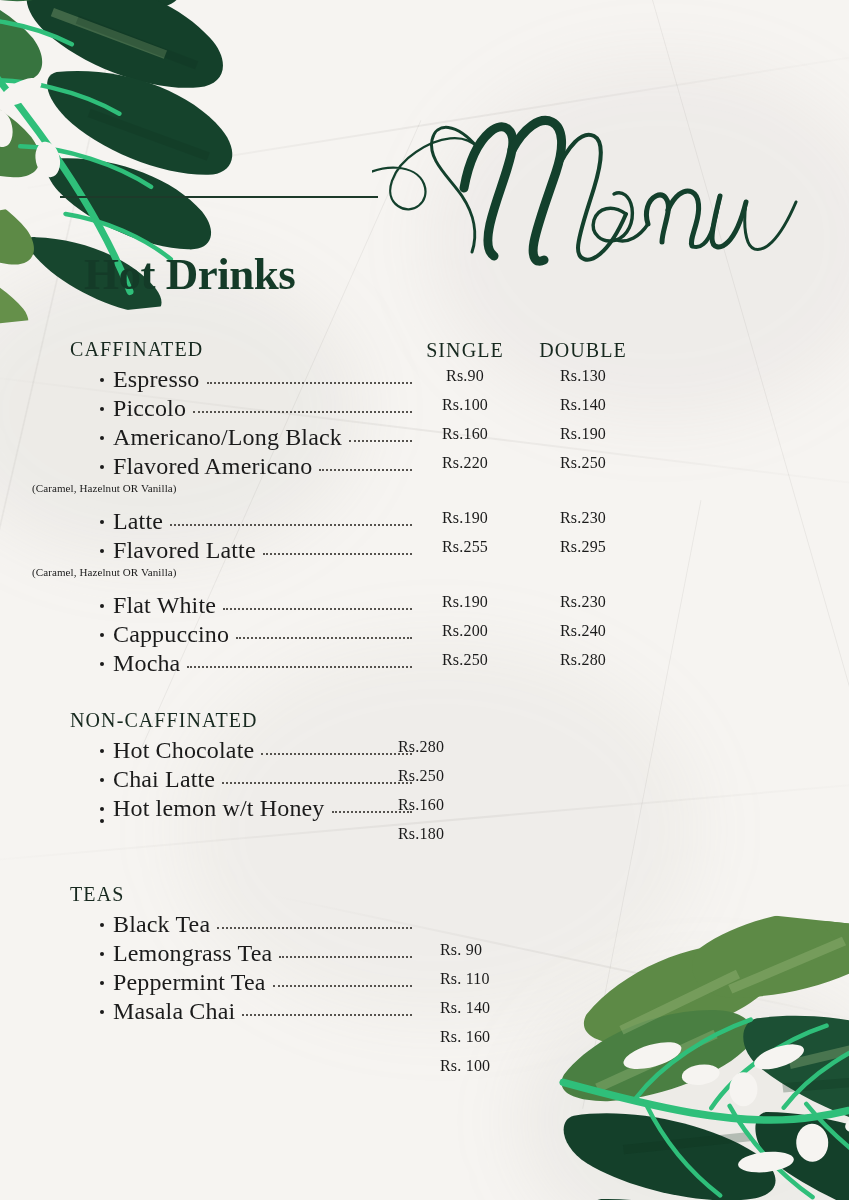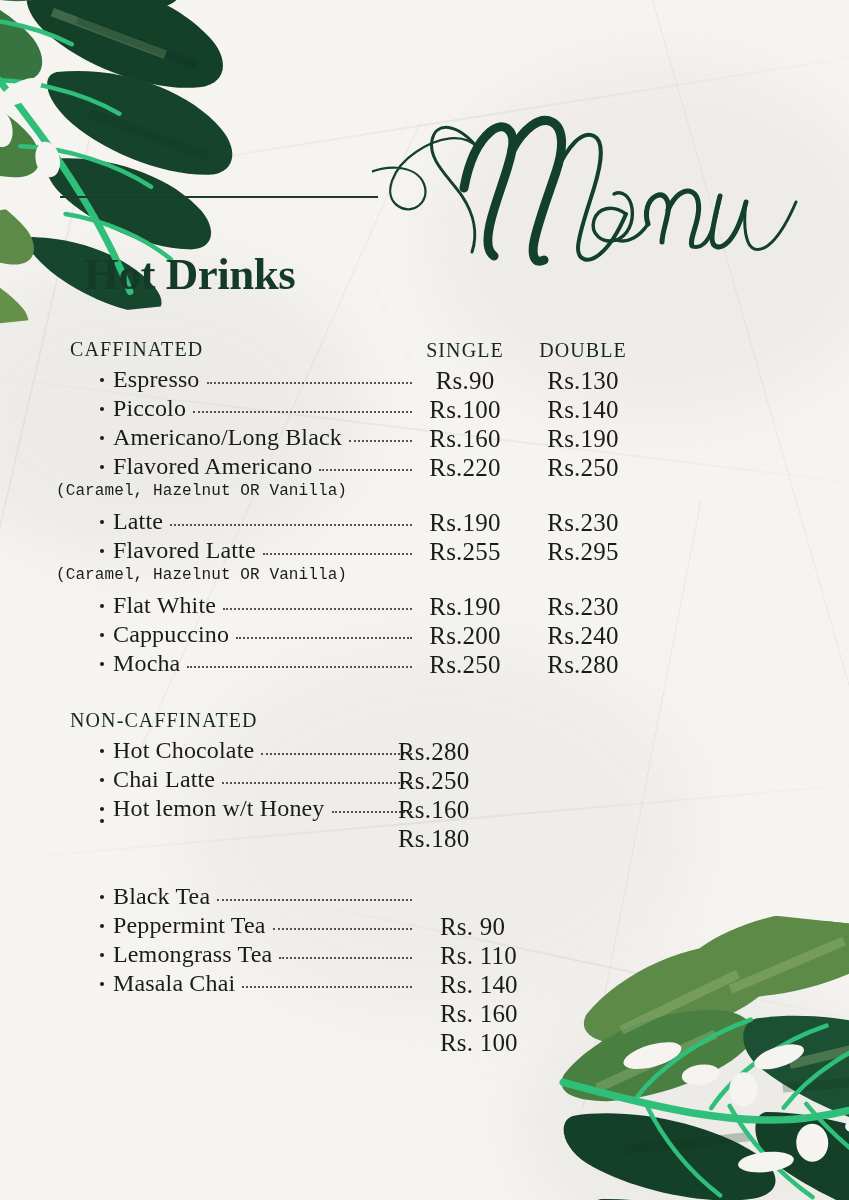--- a/index.html
+++ b/index.html
@@ -58,29 +58,29 @@
     display:inline-block;margin-right:9px;flex:none;position:relative;top:-5px;
   }
   .name{flex:none;}
   .leader{
     flex:1 1 auto;margin-left:7px;overflow:hidden;position:relative;top:-3px;
     border-bottom:2px dotted #55524e;height:7px;
   }
   .price{
     position:absolute;top:1px;width:130px;text-align:center;
     font-family:"Liberation Serif",serif;
-    font-size:25px;color:#1b1b1b;letter-spacing:.2px;white-space:nowrap;
+    font-size:16px;color:#1b1b1b;letter-spacing:.2px;white-space:nowrap;
   }
   .price.single{left:400px;}
   .price.double{left:518px;}
   .price.solo{left:398px;text-align:left;width:160px;}
   .subnote{
-    padding-left:56px;height:26px;
-    font-family:Liberation Mono, monospace;
-    font-size:16px;color:#1b1b1b;letter-spacing:.1px;white-space:nowrap;
+    padding-left:32px;height:26px;
+    font-family:Liberation Serif, serif;
+    font-size:11px;color:#1b1b1b;letter-spacing:.1px;white-space:nowrap;
   }
   .gap{height:26px;}
   
   .teas-prices{position:absolute;left:0;top:0;width:849px;}
   .teas-prices .price.solo{position:absolute;left:440px;}
 </style>
 </head>
 <body>
 
 <div id="paper">
@@ -355,39 +355,40 @@
         <div class="row">
           <div class="item">
             <span class="bullet"></span>
           </div>
           <div class="price solo">Rs.180</div>
         </div>
       </div>
     </div>
     <div class="gap"></div>
     <div class="section">
+      <div class="section-head"><span>TEAS</span></div>
       <div style="position: relative;">
         <div class="row">
           <div class="item">
             <span class="bullet"></span>
             <span class="name">Black Tea</span>
             <span class="leader"></span>
           </div>
         </div>
         <div class="row">
           <div class="item">
             <span class="bullet"></span>
+            <span class="name">Lemongrass Tea</span>
+            <span class="leader"></span>
+          </div>
+        </div>
+        <div class="row">
+          <div class="item">
+            <span class="bullet"></span>
             <span class="name">Peppermint Tea</span>
-            <span class="leader"></span>
-          </div>
-        </div>
-        <div class="row">
-          <div class="item">
-            <span class="bullet"></span>
-            <span class="name">Lemongrass Tea</span>
             <span class="leader"></span>
           </div>
         </div>
         <div class="row">
           <div class="item">
             <span class="bullet"></span>
             <span class="name">Masala Chai</span>
             <span class="leader"></span>
           </div>
         </div>

